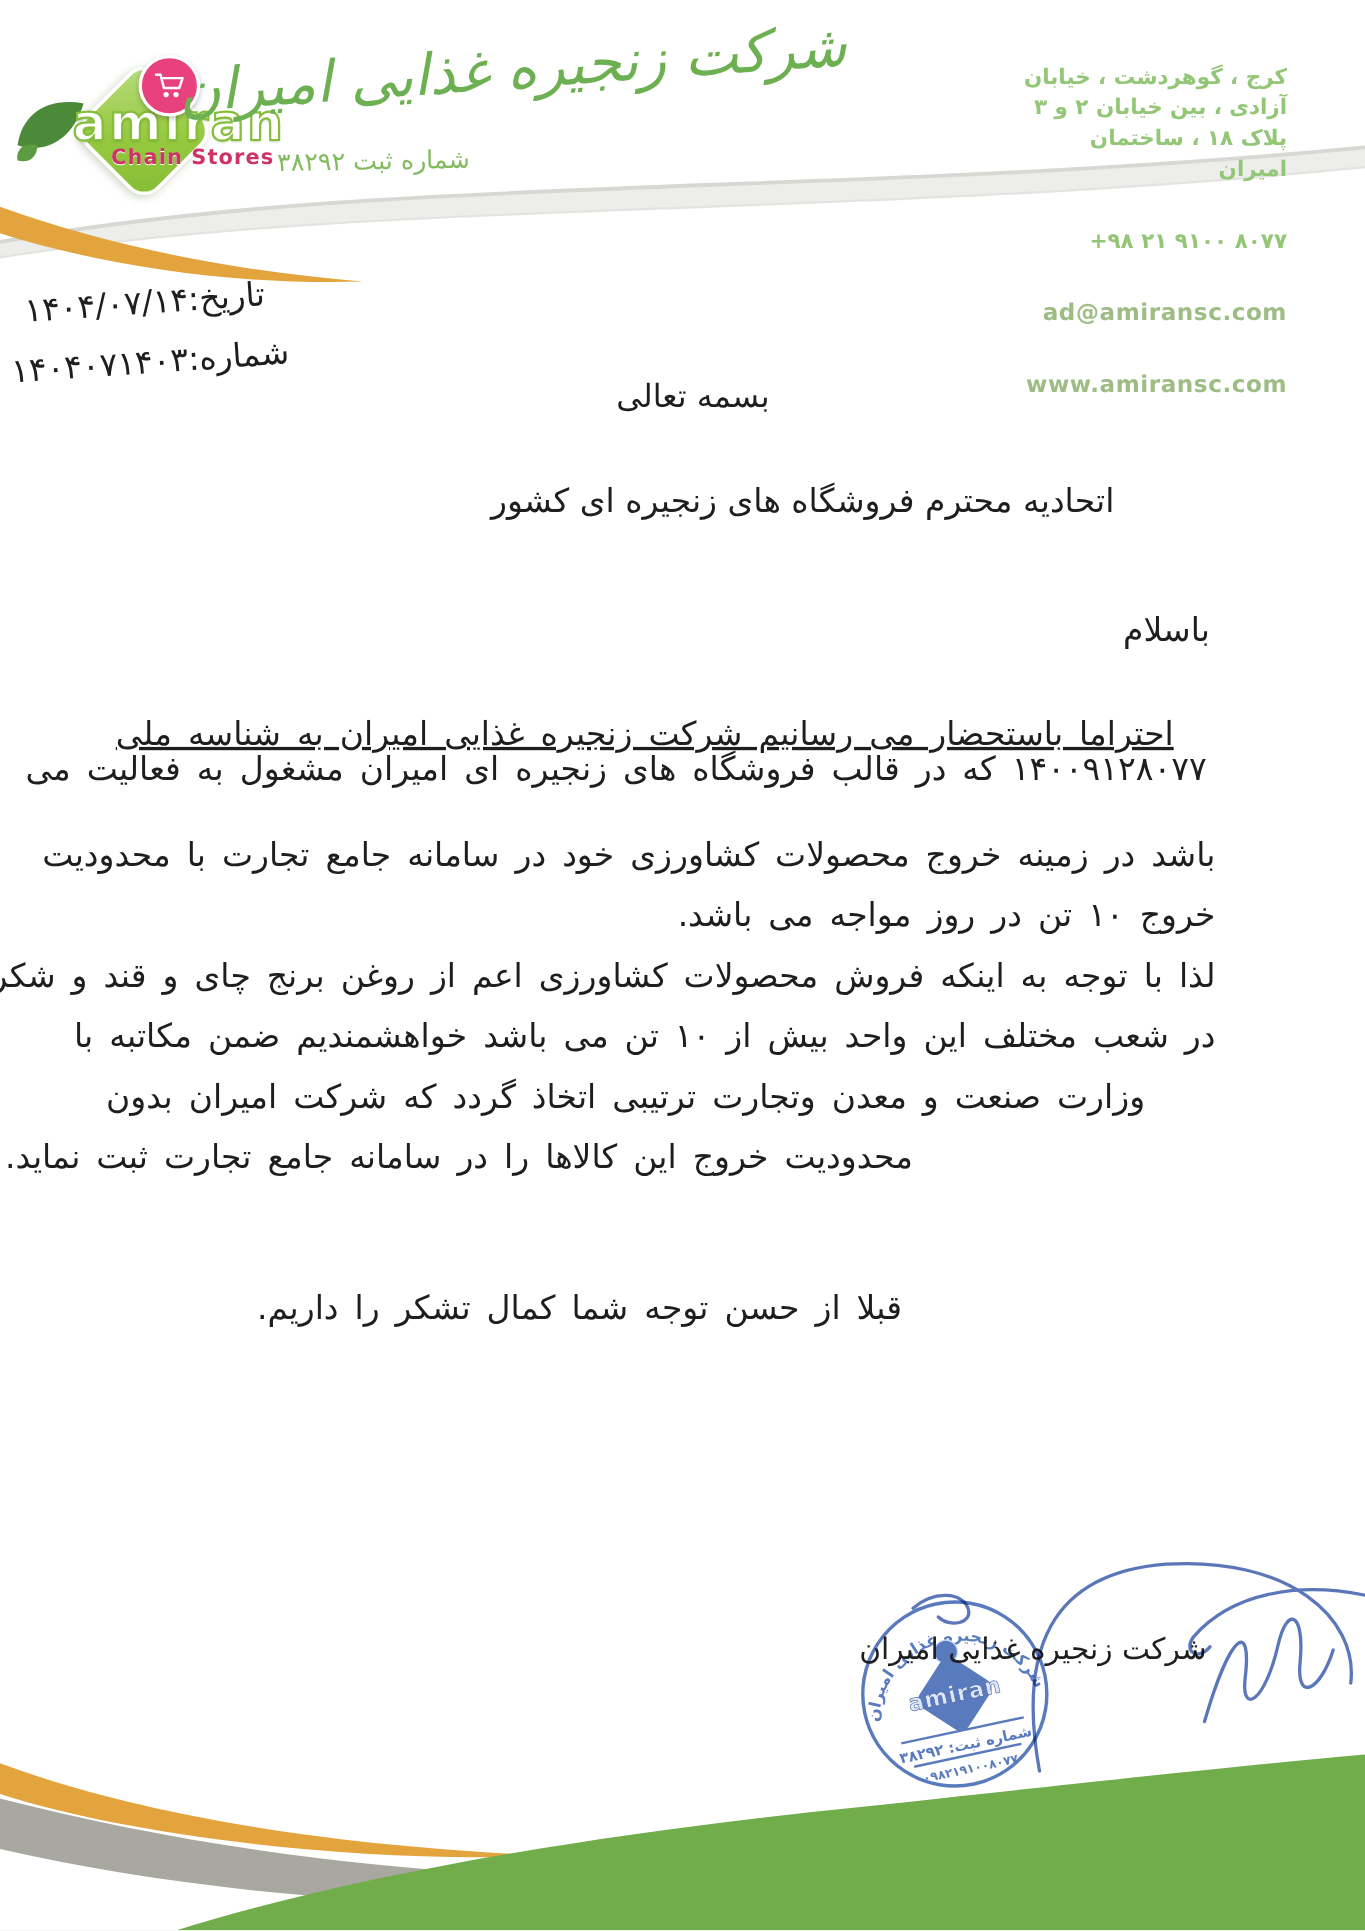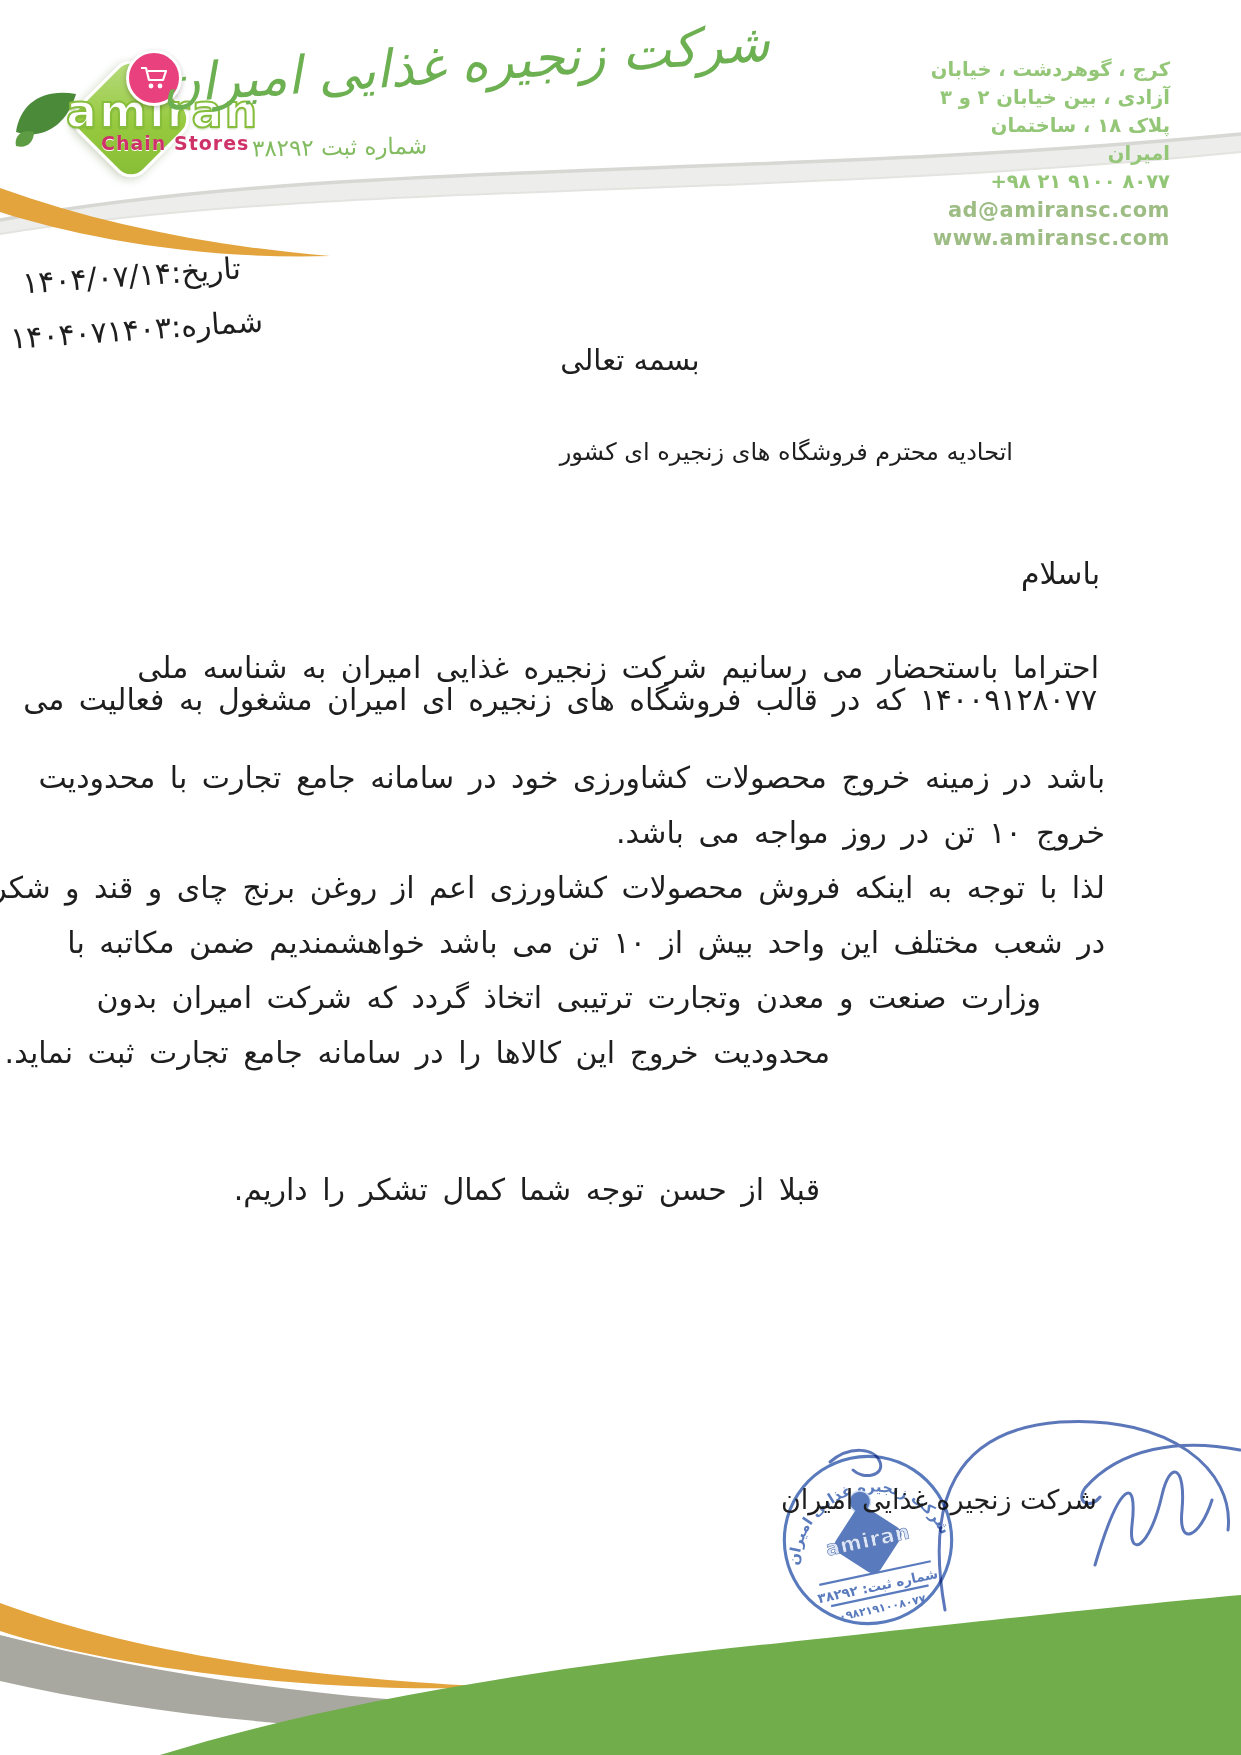--- a/index.html
+++ b/index.html
@@ -39,34 +39,34 @@
     transform:rotate(-4deg); text-align:center;
   }
   .header-reg {
     position:absolute; left:252px; top:134px; font-size:23px; color:#82bb60;
     direction:rtl; white-space:nowrap; transform:rotate(-1deg);
   }
   .contact {
     position:absolute; left:928px; top:56px; width:242px; text-align:right;
     direction:rtl; color:#93c677; font-size:19.5px; font-weight:bold; line-height:28px;
   }
-  .contact .ltr { direction:ltr; unicode-bidi:embed; }
+  .contact .ltr { direction:ltr; unicode-bidi:embed;margin-top:37px; }
   .contact .web { color:#9dbd85; font-size:21px; letter-spacing:.5px; }
 
   
   .meta-date  { position:absolute; left:22px; top:258px; font-size:30px; transform:rotate(-4deg); }
   .meta-number{ position:absolute; left:10px; top:312px; font-size:30px; transform:rotate(-4deg); }
 
   
   .bismillah { position:absolute; left:480px; top:343px; width:300px; text-align:center;
                font-size:29px; font-weight:normal; }
-  .addressee { position:absolute; right:228px; top:438px; font-size:24px; }
+  .addressee { position:absolute; right:228px; top:438px; font-size:30px; }
   .salutation{ position:absolute; right:141px; top:556px; font-size:30px; }
   .bodyline  { position:absolute; font-size:30px; word-spacing:5px; }
-  .l0 { right:142px; top:650px; }
+  .l0 { right:174px; top:650px;text-decoration:underline; }
   .l1 { right:144px; top:682px; }
   .l2 { right:136px; top:760px; }
   .l3 { right:136px; top:815px; }
   .l4 { right:136px; top:870px; }
   .l5 { right:136px; top:925px; }
   .l6 { right:200px; top:980px; }
   .l7 { right:411px; top:1035px;margin-left:12px; }
   .closing { position:absolute; right:421px; top:1172px; font-size:30px; word-spacing:5px; }
 
   

